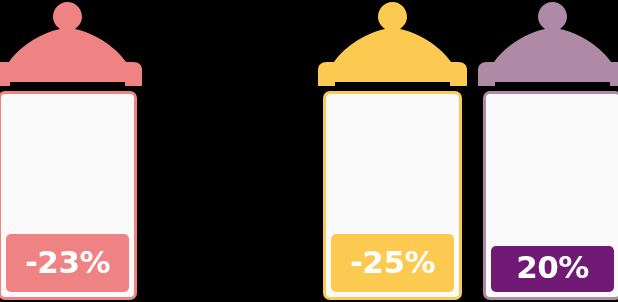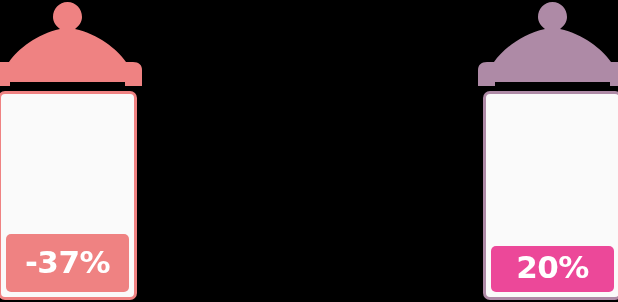--- a/index.html
+++ b/index.html
@@ -102,27 +102,59 @@
           C 3 65 6 62 12 62
           L 19 62
           C 28 49 47 34 70 29
           C 66 26 63 22 63 17
           C 63 9 69 2 77.5 2 Z"></path>
       </svg>
     </div>
     <div class="body-wrap" style="border-color:#EF8282;">
       <div class="body-inner">
         <div class="fill" style="background:#EF8282; height:30%;">
-          <span class="fill-label">-37%</span>
+          <span class="fill-label">-23%</span>
         </div>
       </div>
     </div>
   </div>
 
 
+  <div class="jar" style="left:315px; width:155px;">
+    <div class="lid">
+      <svg viewBox="0 0 155 95" preserveAspectRatio="none" aria-hidden="true">
+        <path fill="#FCC951" d="
+          M77.5 2
+          C 86 2 92 9 92 17
+          C 92 22 89 26 85 29
+          C 108 34 127 49 136 62
+          L 143 62
+          C 149 62 152 65 152 70
+          L 152 86
+          L 135 86
+          L 135 82
+          L 20 82
+          L 20 86
+          L 3 86
+          L 3 70
+          C 3 65 6 62 12 62
+          L 19 62
+          C 28 49 47 34 70 29
+          C 66 26 63 22 63 17
+          C 63 9 69 2 77.5 2 Z"></path>
+      </svg>
+    </div>
+    <div class="body-wrap" style="border-color:#FCC951;">
+      <div class="body-inner">
+        <div class="fill" style="background:#FCC951; height:30%;">
+          <span class="fill-label">-25%</span>
+        </div>
+      </div>
+    </div>
+  </div>
 
   <div class="jar" style="left:475px; width:155px;">
     <div class="lid">
       <svg viewBox="0 0 155 95" preserveAspectRatio="none" aria-hidden="true">
         <path fill="#AE8AA6" d="
           M77.5 2
           C 86 2 92 9 92 17
           C 92 22 89 26 85 29
           C 108 34 127 49 136 62
           L 143 62
@@ -136,20 +168,20 @@
           L 3 70
           C 3 65 6 62 12 62
           L 19 62
           C 28 49 47 34 70 29
           C 66 26 63 22 63 17
           C 63 9 69 2 77.5 2 Z"></path>
       </svg>
     </div>
     <div class="body-wrap" style="border-color:#AE8AA6;">
       <div class="body-inner">
-        <div class="fill" style="background:#ec4899; height:24%;">
+        <div class="fill" style="background:#701a75; height:24%;">
           <span class="fill-label">20%</span>
         </div>
       </div>
     </div>
   </div>
 
 </div>
 
 </body></html>

